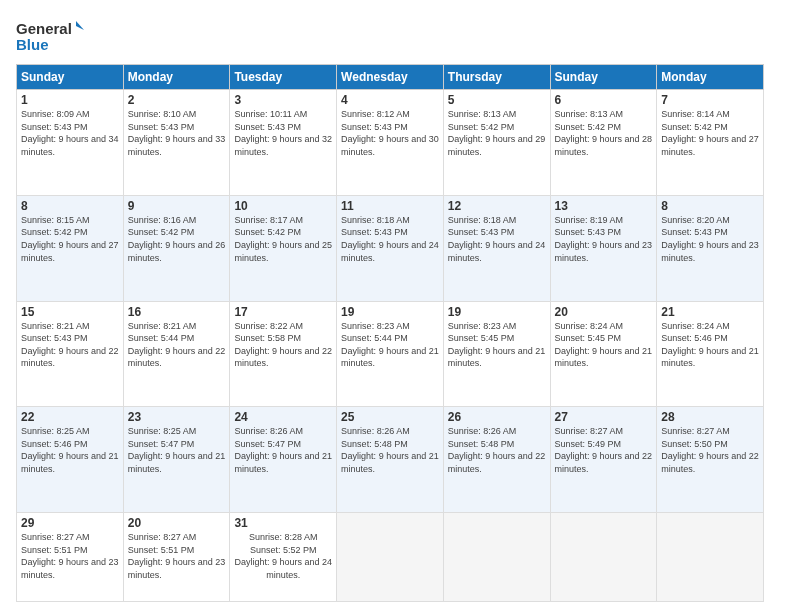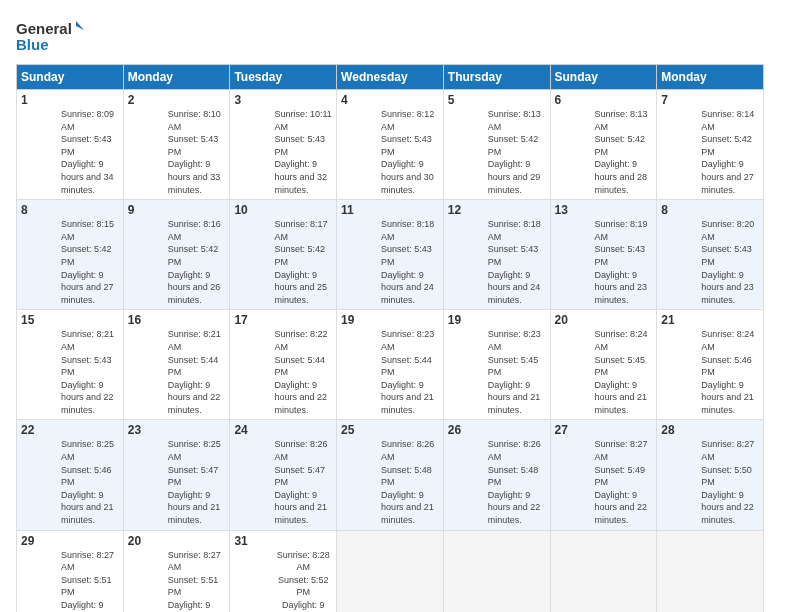--- a/index.html
+++ b/index.html
@@ -72,21 +72,20 @@
     .day-num {
       font-size: 12px;
       font-weight: bold;
       display: block;
       margin-bottom: 1px;
     }
     .day-info {
       font-size: 9px;
       line-height: 1.4;
       color: #444;
-      margin-left: 40px;
     }
     .empty-cell {
       background: #f5f5f5 !important;
     }
     .row-alt td {
       background: #eef4fb;
     }
   </style>
 </head>
 <body>
@@ -216,21 +215,21 @@
           </td>
           <td>
             <span class="day-num">16</span>
             <div class="day-info" style="white-space: pre-line;">Sunrise: 8:21 AM
 Sunset: 5:44 PM
 Daylight: 9 hours and 22 minutes.</div>
           </td>
           <td>
             <span class="day-num">17</span>
             <div class="day-info" style="white-space: pre-line;">Sunrise: 8:22 AM
-Sunset: 5:44 PM
+Sunset: 5:58 PM
 Daylight: 9 hours and 22 minutes.</div>
           </td>
           <td>
             <span class="day-num">19</span>
             <div class="day-info" style="white-space: pre-line;">Sunrise: 8:23 AM
 Sunset: 5:44 PM
 Daylight: 9 hours and 21 minutes.</div>
           </td>
           <td>
             <span class="day-num">19</span>

